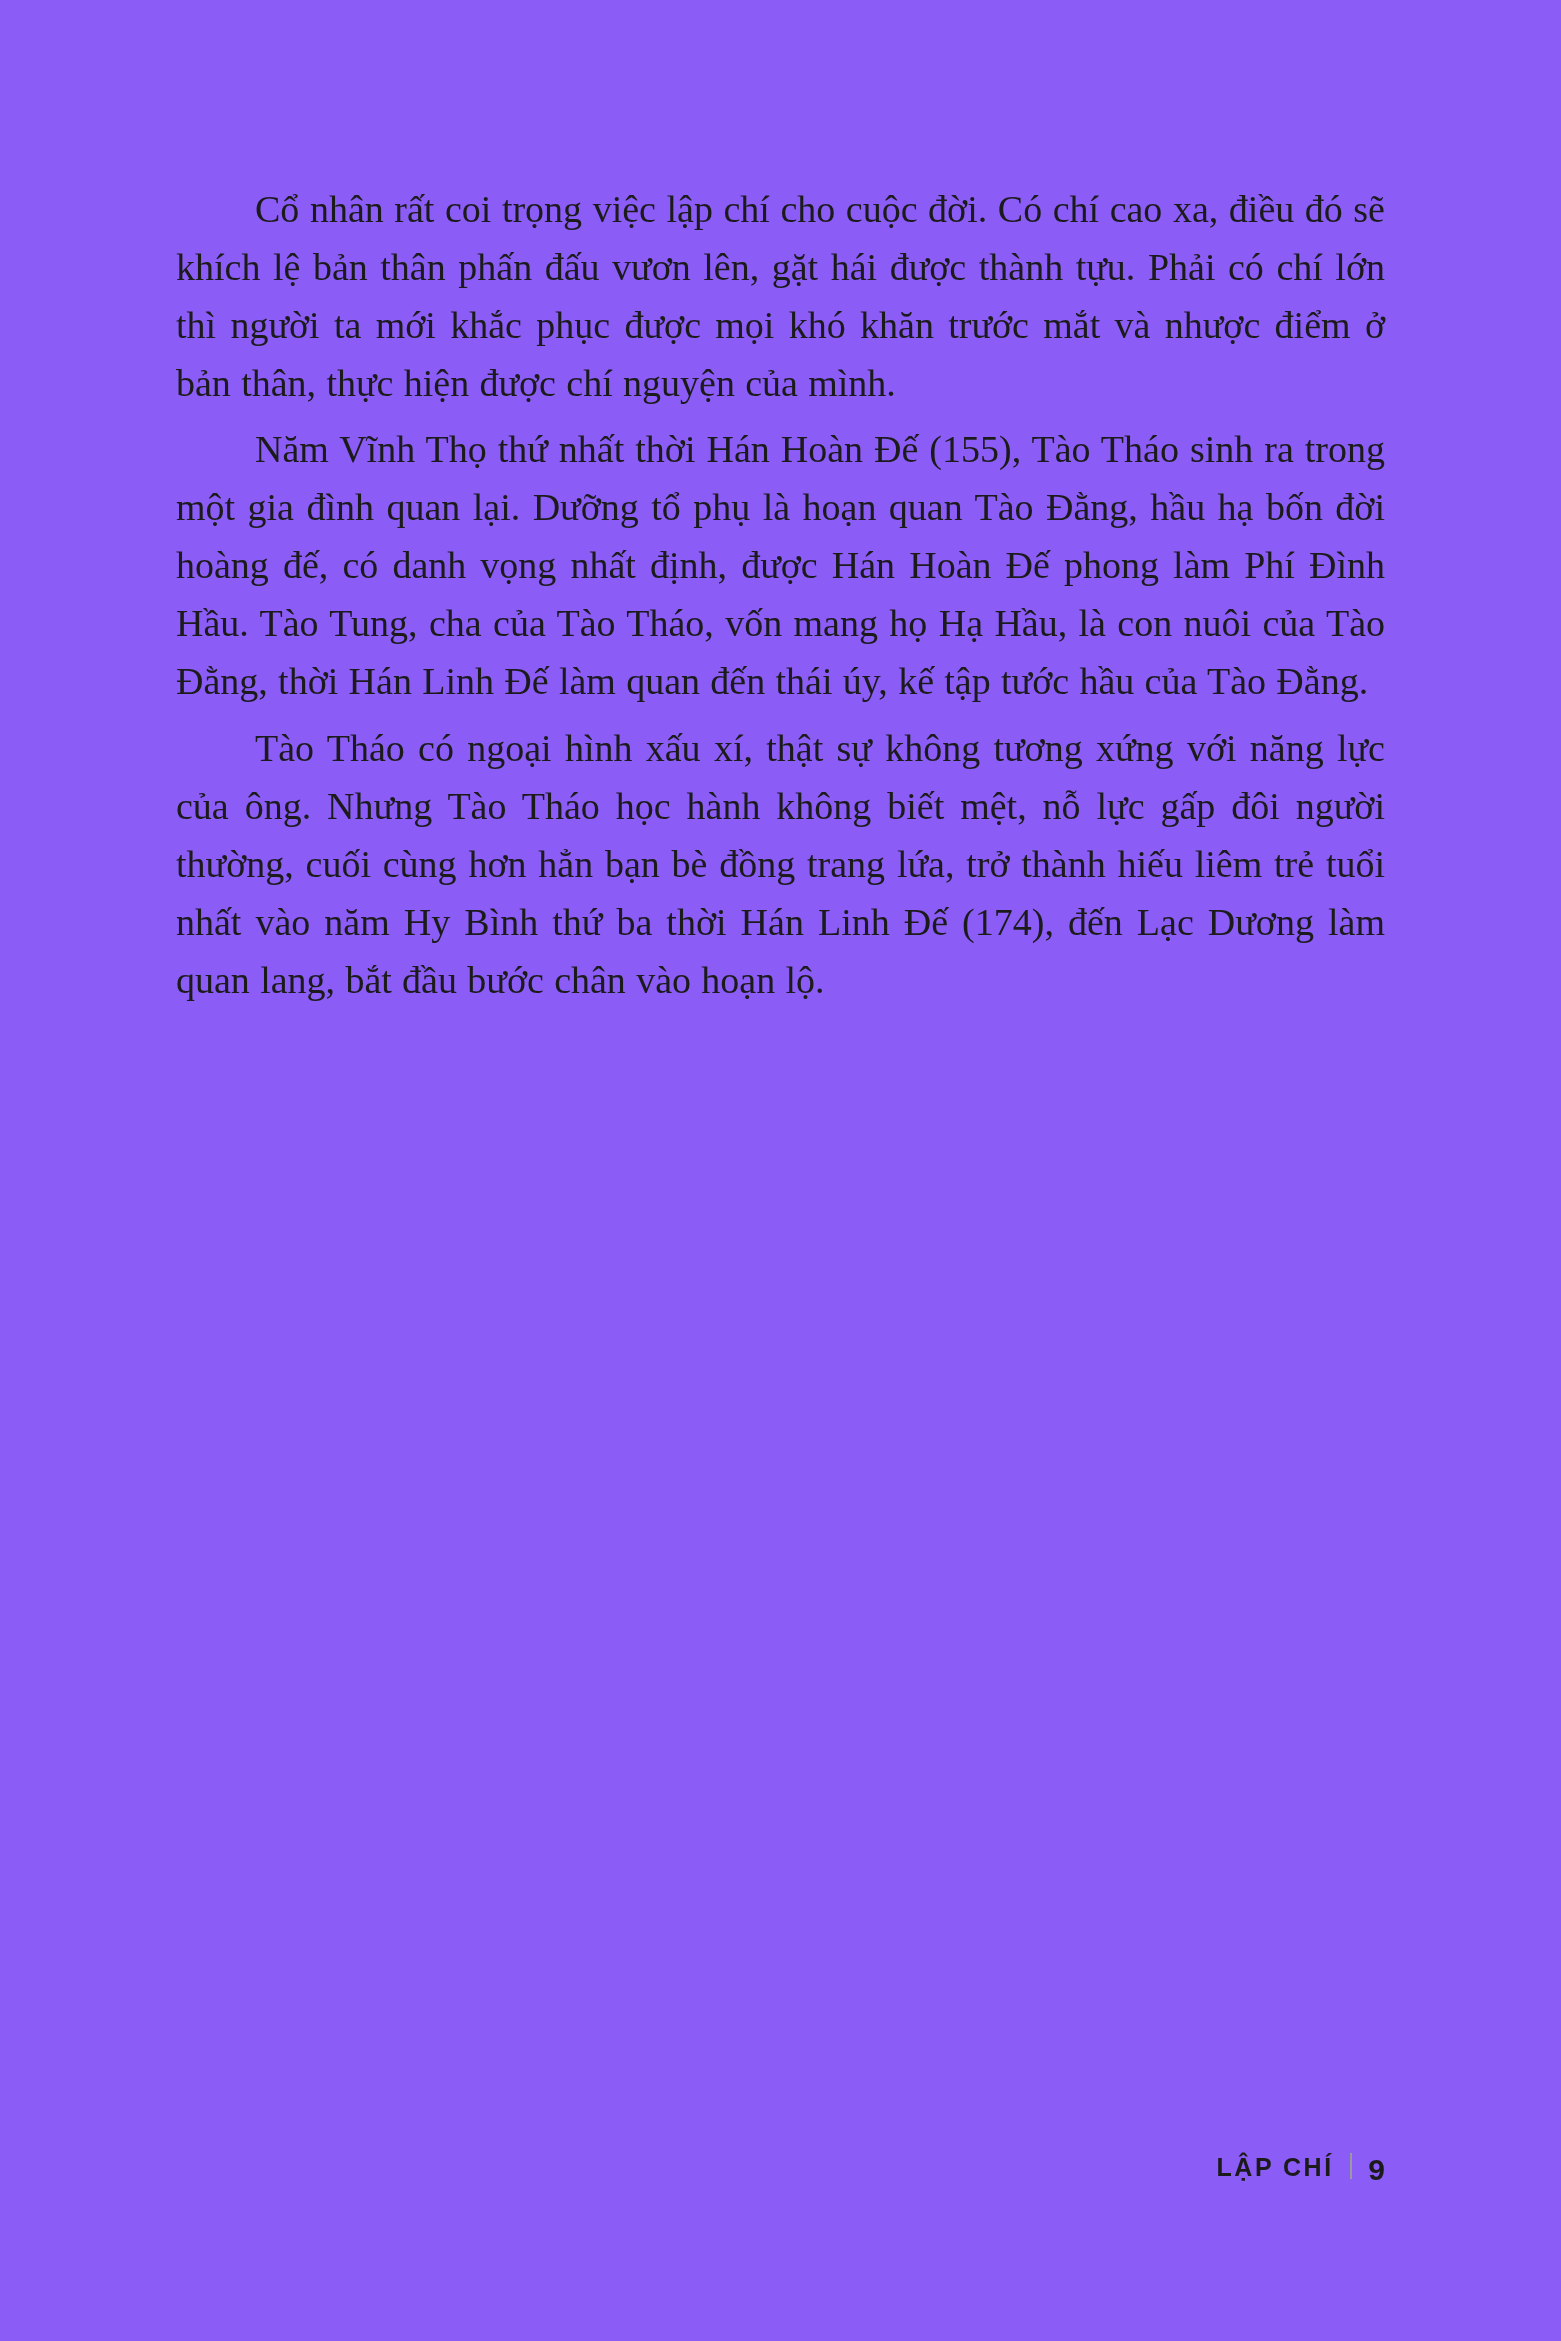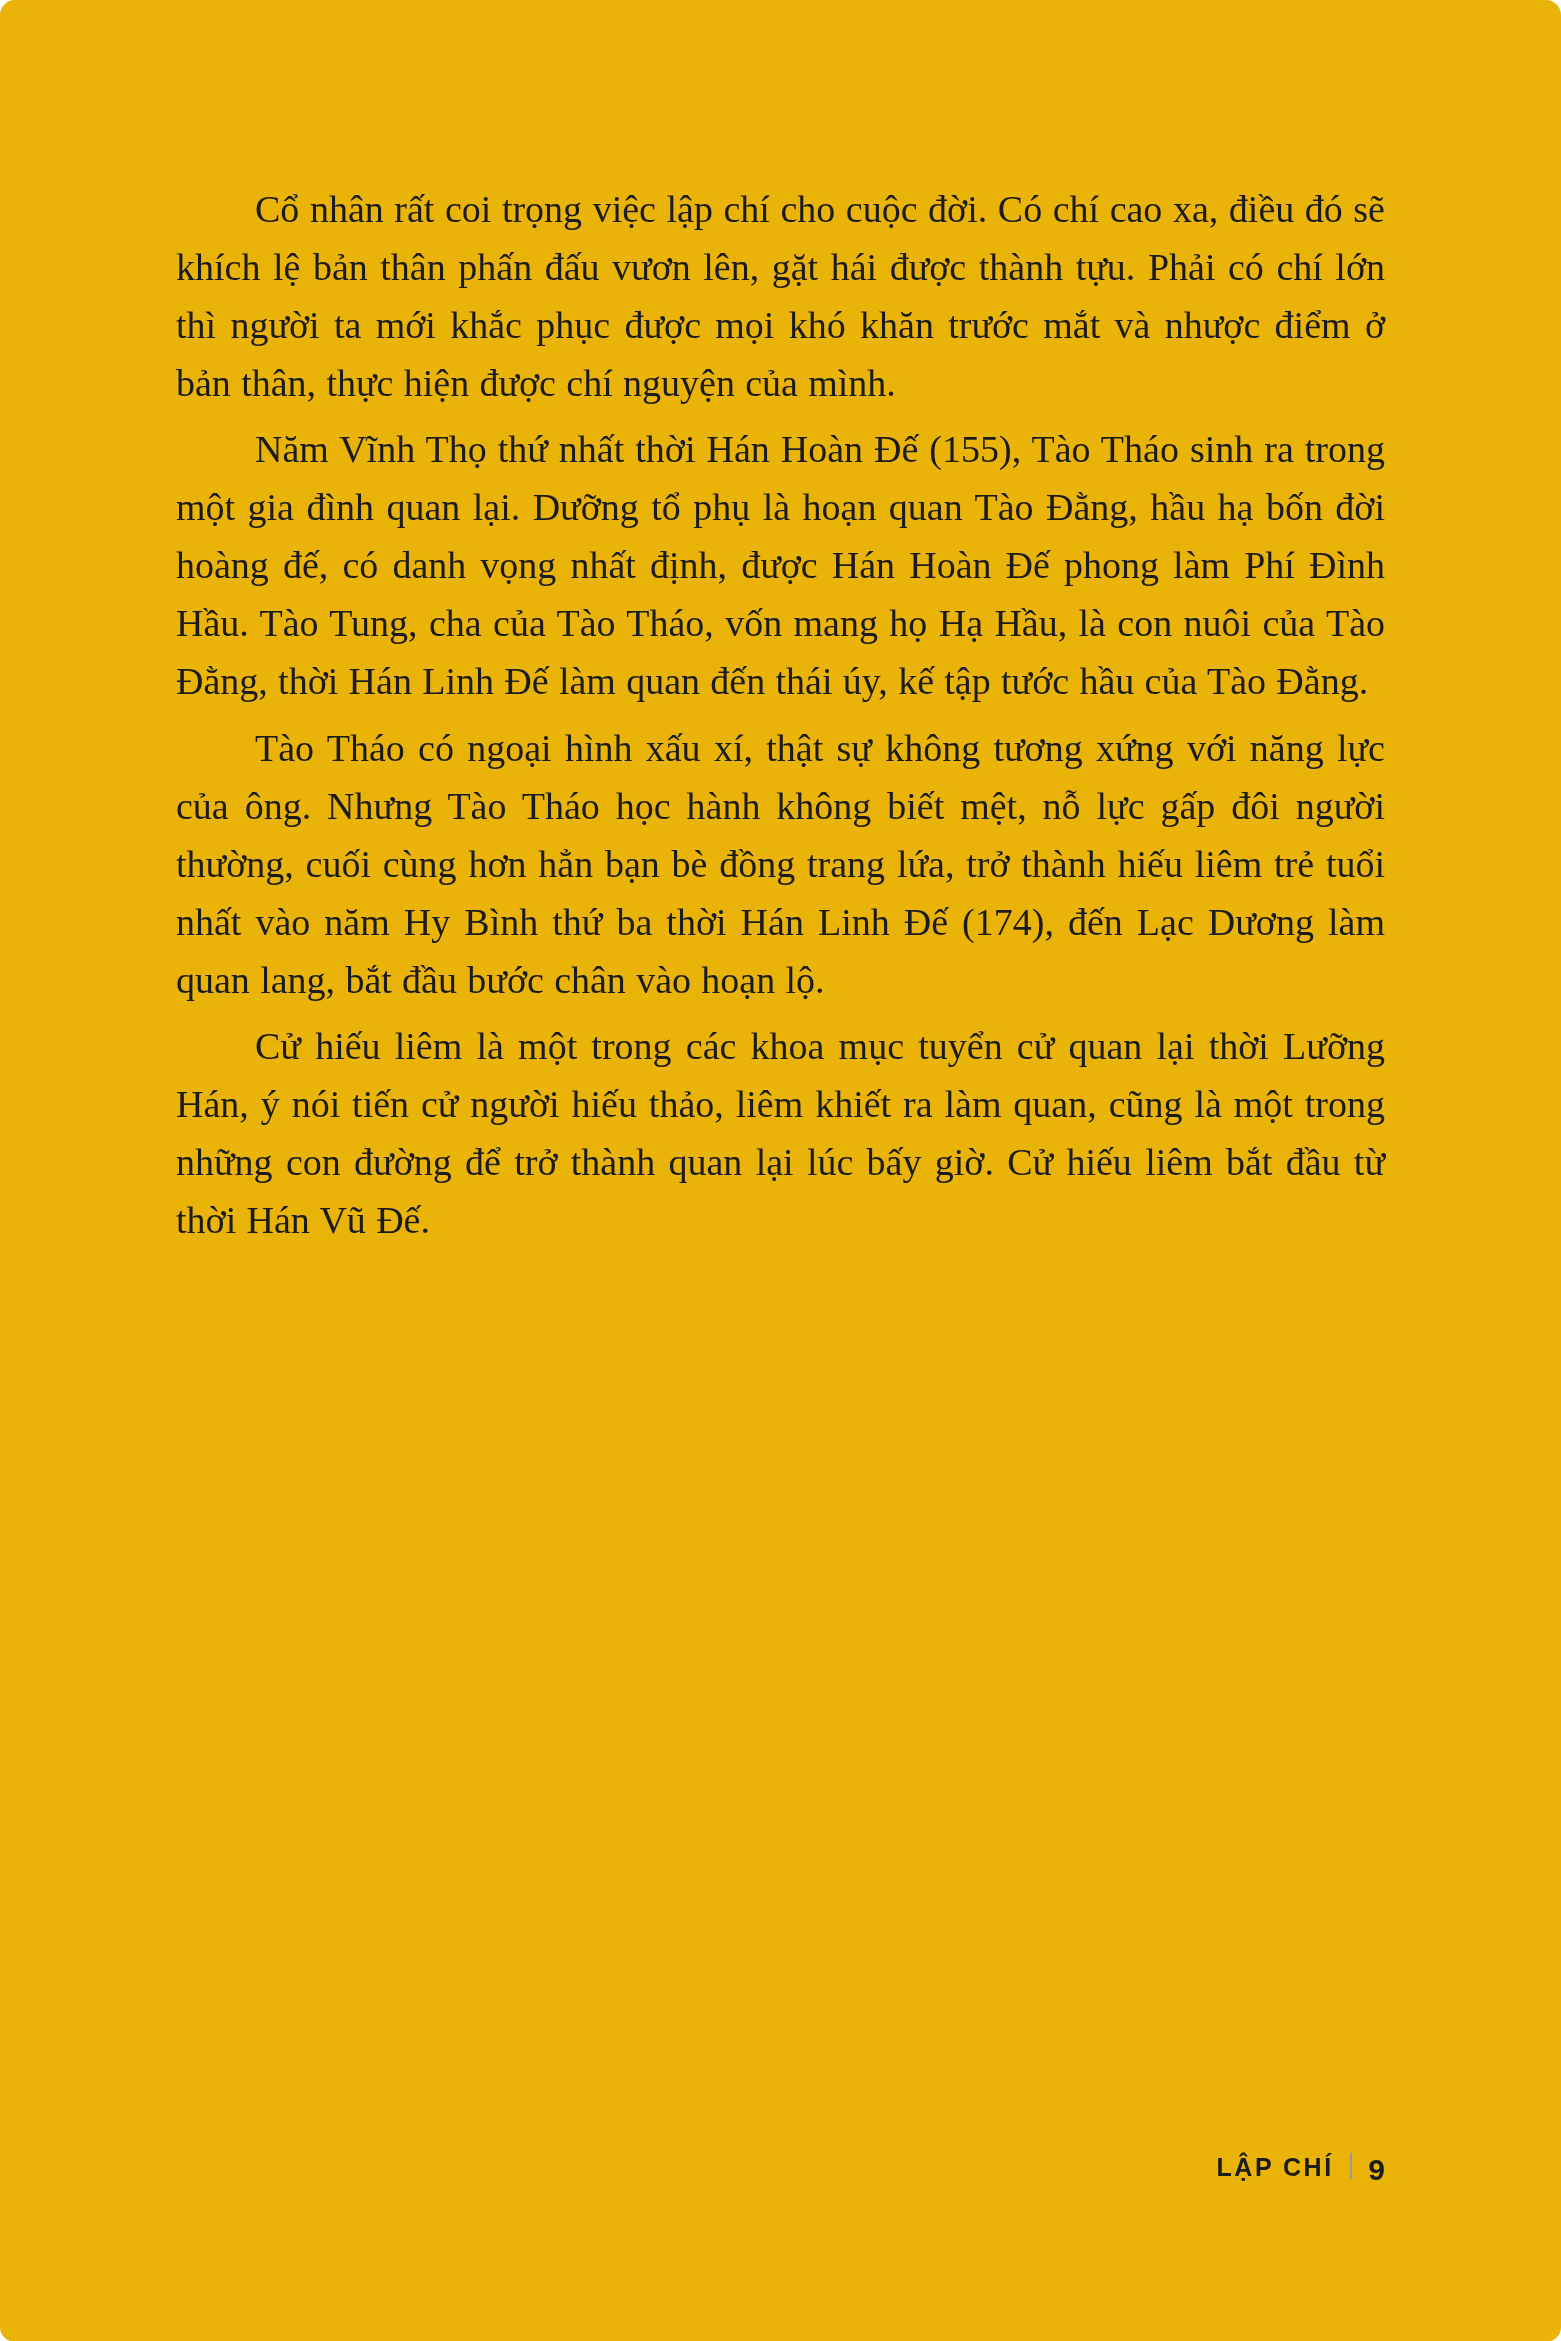--- a/index.html
+++ b/index.html
@@ -11,22 +11,21 @@
     height: 2342px;
     background: #ffffff;
     position: relative;
     font-family: "Liberation Serif", serif;
     color: #1b1b1b;
     overflow: hidden;
   }
   .page {
     position: absolute;
     inset: 0;
-    background: #eab308;
-    border-radius: 15px;
+    background: #8b5cf6;
   }
   .content {
     position: absolute;
     top: 180px;
     left: 176px;
     width: 1209px;
   }
   .content p {
     margin: 0 0 8.3px 0;
     font-size: 38px;
@@ -63,21 +62,20 @@
 </style>
 </head>
 <body>
 
 <div class="page">
 
   <div class="content">
     <p>Cổ nhân rất coi trọng việc lập chí cho cuộc đời. Có chí cao xa, điều đó sẽ khích lệ bản thân phấn đấu vươn lên, gặt hái được thành tựu. Phải có chí lớn thì người ta mới khắc phục được mọi khó khăn trước mắt và nhược điểm ở bản thân, thực hiện được chí nguyện của mình.</p>
     <p>Năm Vĩnh Thọ thứ nhất thời Hán Hoàn Đế (155), Tào Tháo sinh ra trong một gia đình quan lại. Dưỡng tổ phụ là hoạn quan Tào Đằng, hầu hạ bốn đời hoàng đế, có danh vọng nhất định, được Hán Hoàn Đế phong làm Phí Đình Hầu. Tào Tung, cha của Tào Tháo, vốn mang họ Hạ Hầu, là con nuôi của Tào Đằng, thời Hán Linh Đế làm quan đến thái úy, kế tập tước hầu của Tào Đằng.</p>
     <p>Tào Tháo có ngoại hình xấu xí, thật sự không tương xứng với năng lực của ông. Nhưng Tào Tháo học hành không biết mệt, nỗ lực gấp đôi người thường, cuối cùng hơn hẳn bạn bè đồng trang lứa, trở thành hiếu liêm trẻ tuổi nhất vào năm Hy Bình thứ ba thời Hán Linh Đế (174), đến Lạc Dương làm quan lang, bắt đầu bước chân vào hoạn lộ.</p>
-    <p>Cử hiếu liêm là một trong các khoa mục tuyển cử quan lại thời Lưỡng Hán, ý nói tiến cử người hiếu thảo, liêm khiết ra làm quan, cũng là một trong những con đường để trở thành quan lại lúc bấy giờ. Cử hiếu liêm bắt đầu từ thời Hán Vũ Đế.</p>
   </div>
 
   <div class="footer">
     <span class="chapter">LẬP CHÍ</span>
     <span class="sep"></span>
     <span class="pagenum">9</span>
   </div>
 
 </div>
 

